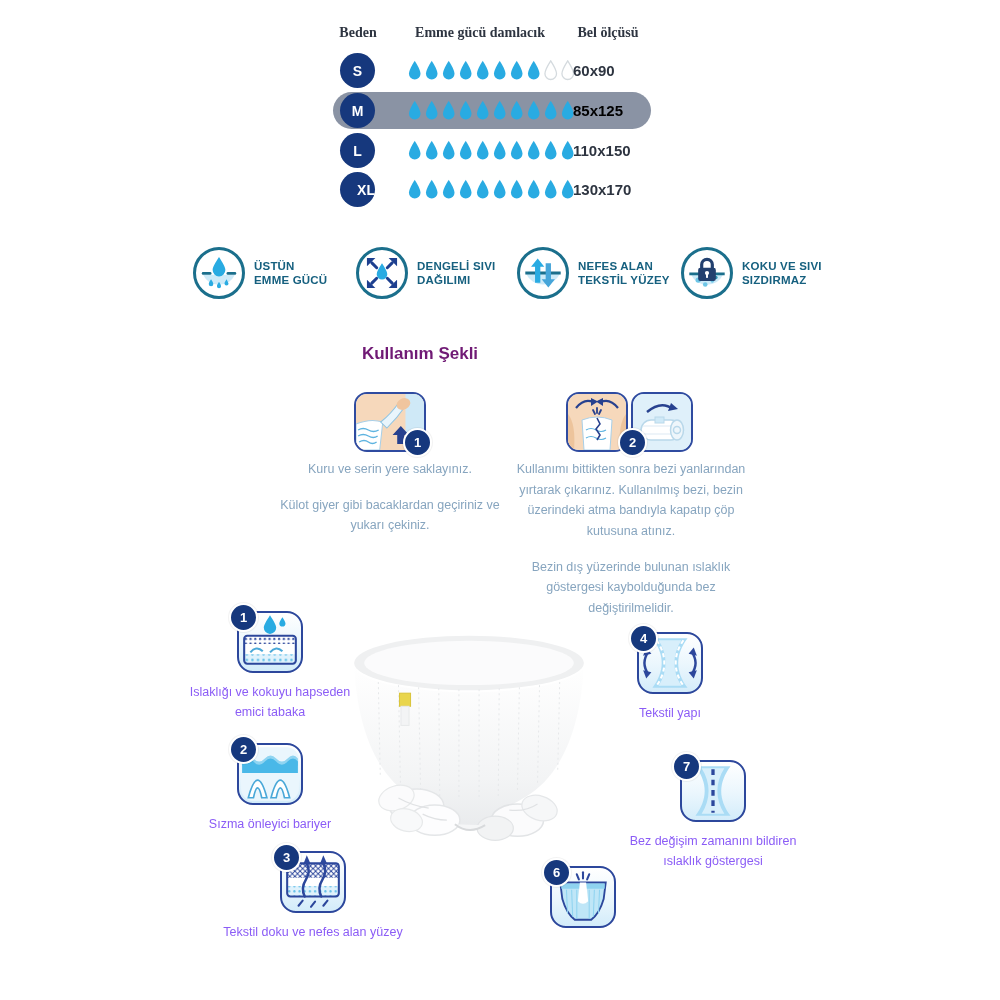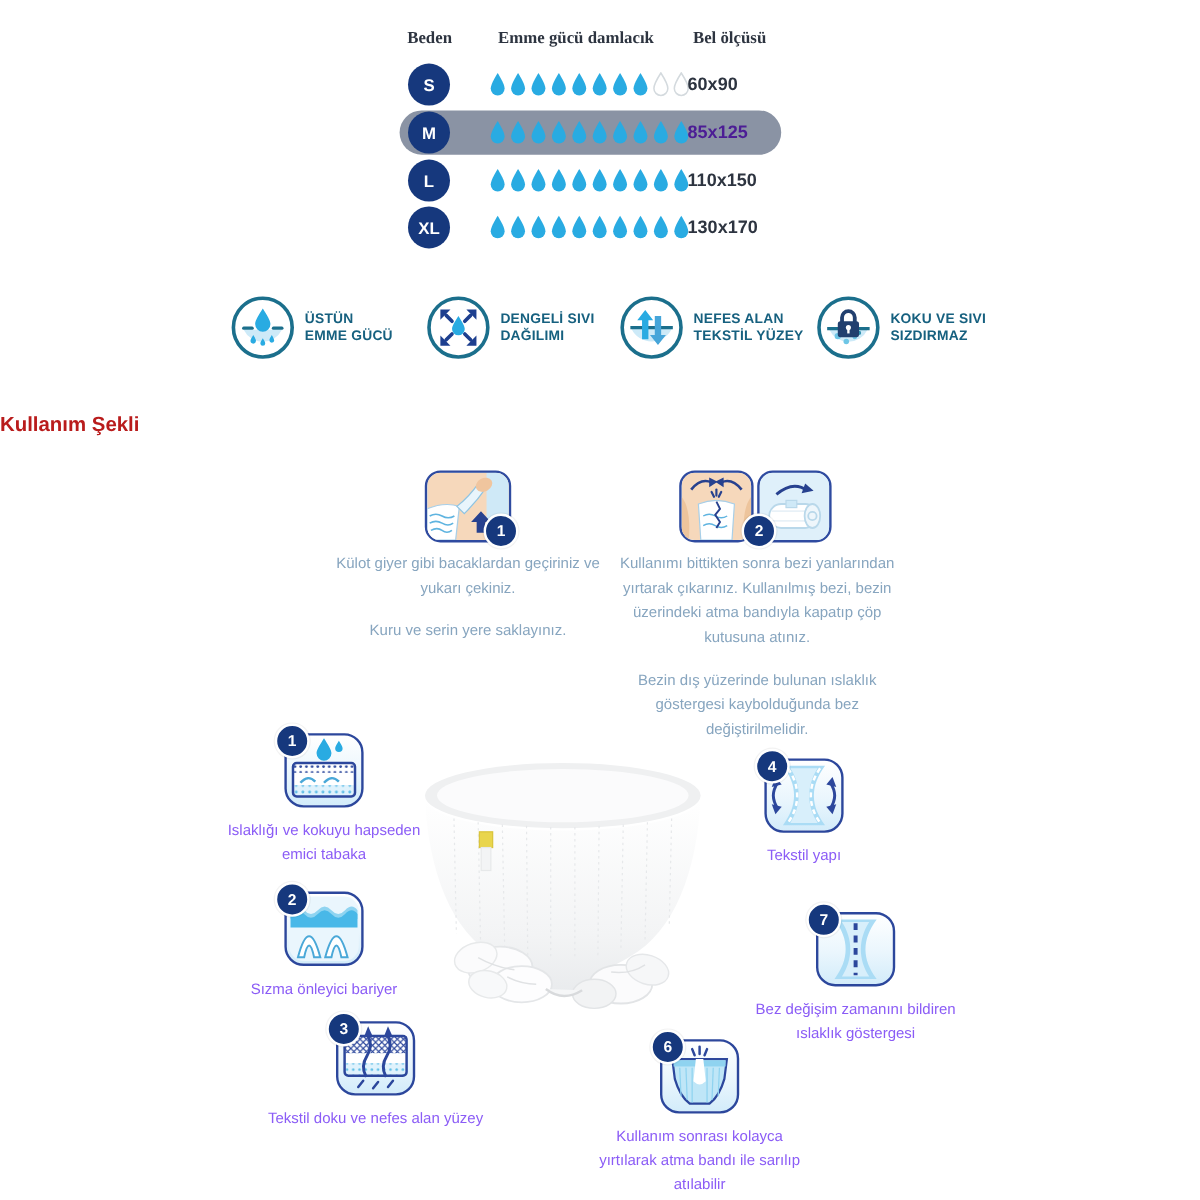--- a/index.html
+++ b/index.html
@@ -11,31 +11,31 @@
   .size-row{position:absolute;left:333px;width:318px;height:37px;border-radius:19px;}
   .size-row.highlight{background:#8a93a4;}
   .size-circle{position:absolute;left:7px;top:1px;width:35px;height:35px;border-radius:50%;
                background:#16387d;color:#fff;font-weight:700;font-size:14px;
                display:flex;align-items:center;justify-content:center;}
   .drops{position:absolute;left:74px;top:0;width:168px;height:37px;
          display:flex;align-items:center;gap:1.5px;}
   .drops svg{width:15.5px;height:21px;display:block;}
   .waist{position:absolute;left:240px;width:78px;height:37px;line-height:37px;
          text-align:left;font-size:15px;font-weight:700;color:#2d3440;}
-  .size-row.highlight .waist{color:#4c1d95;}
+  .size-row.highlight .waist{color:#000000;}
 
   
   .feature{position:absolute;top:247px;display:flex;align-items:center;height:52px;}
   .fcircle{width:52px;height:52px;border-radius:50%;border:3px solid #1b6f8c;background:#fff;
            box-sizing:border-box;display:flex;align-items:center;justify-content:center;overflow:hidden;flex:0 0 auto;}
   .flabel{margin-left:9px;font-size:11.5px;font-weight:700;color:#16607f;line-height:1.25;letter-spacing:.2px;}
 
   
-  .usage-title{position:absolute;top:344px;left:0;width:840px;text-align:left;
-               font-size:17px;font-weight:700;color:#b91c1c;}
+  .usage-title{position:absolute;top:344px;left:0;width:840px;text-align:center;
+               font-size:17px;font-weight:700;color:#701a75;}
   .step-ill{position:absolute;top:392px;display:flex;gap:3px;}
   .ill-box{width:68px;height:60px;border:2.5px solid #2f4ba0;border-radius:13px;
            overflow:hidden;background:#dff0fa;box-sizing:border-box;position:relative;}
   .ill-box svg{position:absolute;left:0;top:0;width:100%;height:100%;}
   .badge{width:25px;height:25px;border-radius:50%;background:#16387d;border:2px solid #fff;
          color:#fff;font-weight:700;font-size:13px;display:flex;align-items:center;justify-content:center;
          box-sizing:content-box;box-shadow:0 0 0 1px rgba(0,0,0,.05);}
   .step-badge{position:absolute;z-index:3;}
   .step-text{position:absolute;text-align:center;font-size:12.5px;color:#87a5bf;line-height:1.65;}
   .step-text p{margin:0 0 15px 0;}
@@ -172,21 +172,21 @@
           <path d="M12 1C12 1 3 15 3 21a9 9 0 0 0 18 0C21 15 12 1 12 1Z" fill="#29abe2" stroke="none" stroke-width="0"></path>
         </svg>
         <svg viewBox="0 0 24 32">
           <path d="M12 1C12 1 3 15 3 21a9 9 0 0 0 18 0C21 15 12 1 12 1Z" fill="#29abe2" stroke="none" stroke-width="0"></path>
         </svg>
       </div>
     <div class="waist">110x150</div>
   </div>
 
   <div class="size-row" style="top:171px">
-    <div class="size-circle" style="background: rgb(22, 56, 125);">
+    <div class="size-circle" style="background: rgb(22, 56, 125); justify-content: flex-end;">
         <span>XL</span>
       </div>
     <div class="drops">
         <svg viewBox="0 0 24 32">
           <path d="M12 1C12 1 3 15 3 21a9 9 0 0 0 18 0C21 15 12 1 12 1Z" fill="#29abe2" stroke="none" stroke-width="0"></path>
         </svg>
         <svg viewBox="0 0 24 32">
           <path d="M12 1C12 1 3 15 3 21a9 9 0 0 0 18 0C21 15 12 1 12 1Z" fill="#29abe2" stroke="none" stroke-width="0"></path>
         </svg>
         <svg viewBox="0 0 24 32">
@@ -357,22 +357,22 @@
         <circle cx="44" cy="36" r="3.5" fill="none" stroke="#b9d8ea" stroke-width="1.5"></circle>
         <rect x="22" y="23" width="9" height="6" fill="#cfe9f7" stroke="#b9d8ea" stroke-width="1"></rect>
         <path d="M14 18 Q28 6 40 15" stroke="#27418f" stroke-width="2.4" fill="none"></path>
         <path d="M38 9 l7 6 -10 2 z" fill="#27418f"></path>
       </svg>
     </div>
     <div class="badge step-badge" style="left: 52px; bottom: -5px; position: absolute; background: rgb(22, 56, 125);">2</div>
   </div>
 
   <div class="step-text" style="left:268px;top:459px;width:244px">
+    <p>Kuru ve serin yere saklayınız.</p>
     <p>Külot giyer gibi bacaklardan geçiriniz ve yukarı çekiniz.</p>
-    <p>Kuru ve serin yere saklayınız.</p>
   </div>
   <div class="step-text" style="left:503px;top:459px;width:256px">
     <p>Kullanımı bittikten sonra bezi yanlarından yırtarak çıkarınız. Kullanılmış bezi, bezin üzerindeki atma bandıyla kapatıp çöp kutusuna atınız.</p>
     <p>Bezin dış yüzerinde bulunan ıslaklık göstergesi kaybolduğunda bez değiştirilmelidir.</p>
   </div>
 
   <div class="product">
     <svg viewBox="0 0 260 215" width="262" height="218">
       <defs>
         <linearGradient id="pg" x1="0" y1="0" x2="0" y2="1">
@@ -561,16 +561,15 @@
           </g>
           <path d="M27 14 L33 14 L35 32 Q30 37 25 32 Z" fill="#ffffff"></path>
           <g stroke="#2c479c" stroke-width="2" stroke-linecap="round">
             <line x1="24" y1="6" x2="26" y2="11"></line>
               <line x1="30" y1="4" x2="30" y2="10"></line>
               <line x1="36" y1="6" x2="34" y2="11"></line>
           </g>
         </svg>
       </div>
     </div>
-    <div class="co-text" style="width:180px">Kullanım sonrası kolayca yırtılarak atma bandı ile sarılıp atılabilir</div>
   </div>
 
 </div>
 
 </body></html>

